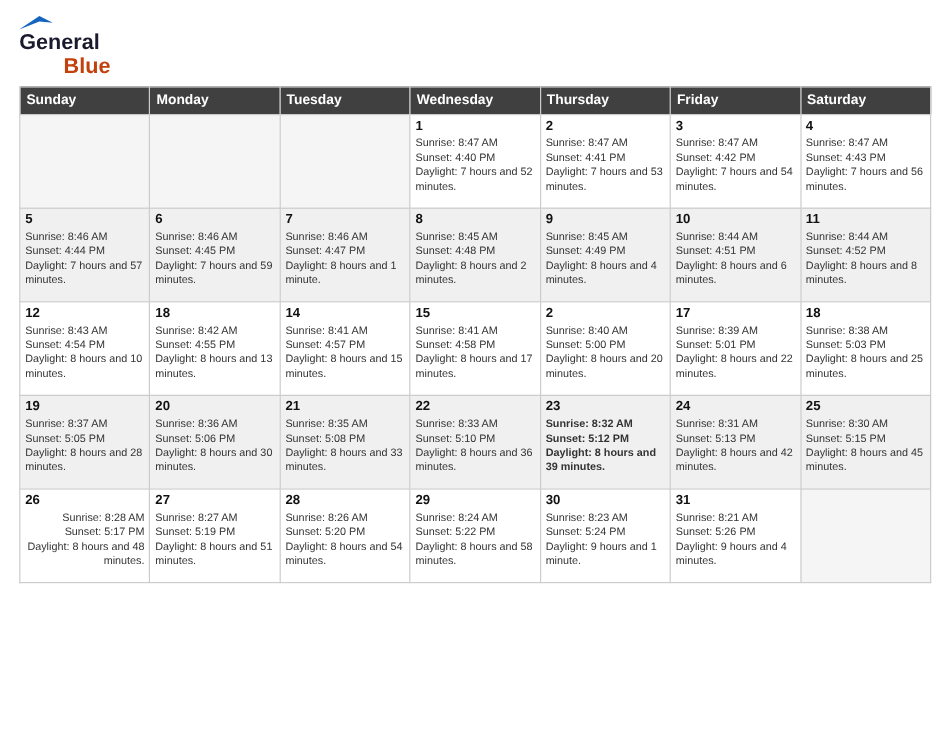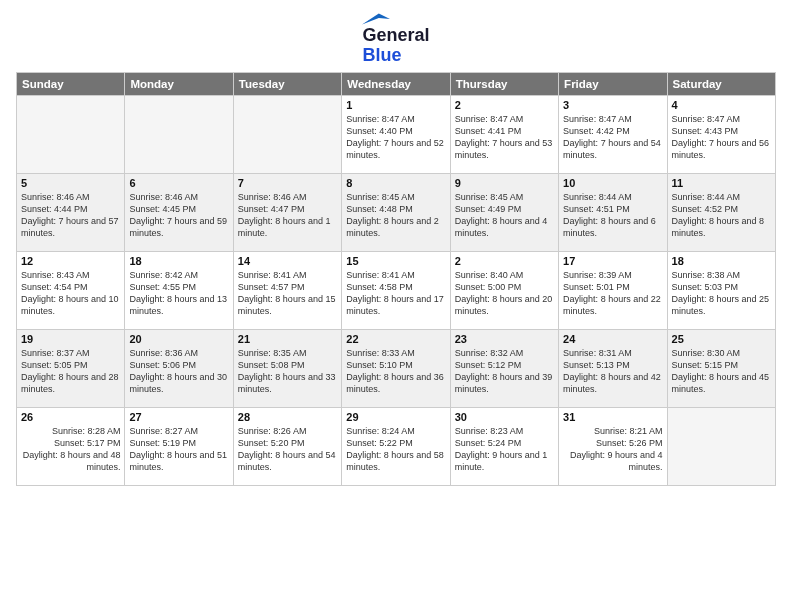--- a/index.html
+++ b/index.html
@@ -9,37 +9,37 @@
       width: 792px;
       height: 612px;
       overflow: hidden;
     }
     .page {
       width: 792px;
       padding: 12px 16px 8px 16px;
     }
     .header {
       display: flex;
-      align-items: center;
+      align-items: flex-start;
       justify-content: space-between;
       margin-bottom: 4px;
       flex-direction: column;
     }
     .logo {
       display: flex;
       flex-direction: column;
       align-items: flex-start;
     }
     .logo-text {
       font-size: 18px;
       font-weight: bold;
       color: #1a1a2e;
       line-height: 1.1;
     }
-    .logo-text .blue { color: #1d4ed8; }
+    .logo-text .blue { color: #c2410c; margin-left: 37px; }
     .logo-arrow {
       width: 28px;
       height: 14px;
     }
     .title-block {
       text-align: right;
     }
     .month-title {
       font-size: 32px;
       font-weight: bold;
@@ -51,21 +51,21 @@
       color: #333;
       margin-top: 2px;
     }
     .calendar {
       width: 100%;
       border-collapse: collapse;
       table-layout: fixed;
       margin-top: 6px;
     }
     .calendar th {
-      background: #737373;
+      background: #404040;
       color: #fff;
       font-size: 11.5px;
       font-weight: bold;
       text-align: left;
       padding: 5px 5px;
       border: 1px solid #ccc;
     }
     .calendar td {
       border: 1px solid #ccc;
       vertical-align: top;
@@ -265,21 +265,21 @@
 Daylight: 8 hours and 33 minutes.</div>
           </td>
           <td>
             <div class="day-number">22</div>
             <div class="day-info" style="white-space: pre-line;">Sunrise: 8:33 AM
 Sunset: 5:10 PM
 Daylight: 8 hours and 36 minutes.</div>
           </td>
           <td>
             <div class="day-number">23</div>
-            <div class="day-info" style="white-space: pre-line;">Sunrise: 8:32 AM
+            <div class="day-info" style="white-space: pre-line; font-weight: bold;">Sunrise: 8:32 AM
 Sunset: 5:12 PM
 Daylight: 8 hours and 39 minutes.</div>
           </td>
           <td>
             <div class="day-number">24</div>
             <div class="day-info" style="white-space: pre-line;">Sunrise: 8:31 AM
 Sunset: 5:13 PM
 Daylight: 8 hours and 42 minutes.</div>
           </td>
           <td>
@@ -315,21 +315,21 @@
 Daylight: 8 hours and 58 minutes.</div>
           </td>
           <td>
             <div class="day-number">30</div>
             <div class="day-info" style="white-space: pre-line;">Sunrise: 8:23 AM
 Sunset: 5:24 PM
 Daylight: 9 hours and 1 minute.</div>
           </td>
           <td>
             <div class="day-number">31</div>
-            <div class="day-info" style="white-space: pre-line; text-align: right;">Sunrise: 8:21 AM
+            <div class="day-info" style="white-space: pre-line;">Sunrise: 8:21 AM
 Sunset: 5:26 PM
 Daylight: 9 hours and 4 minutes.</div>
           </td>
           <td class="empty"></td>
         </tr>
       </tbody>
   </table>
 </div>
 
 </body></html>

